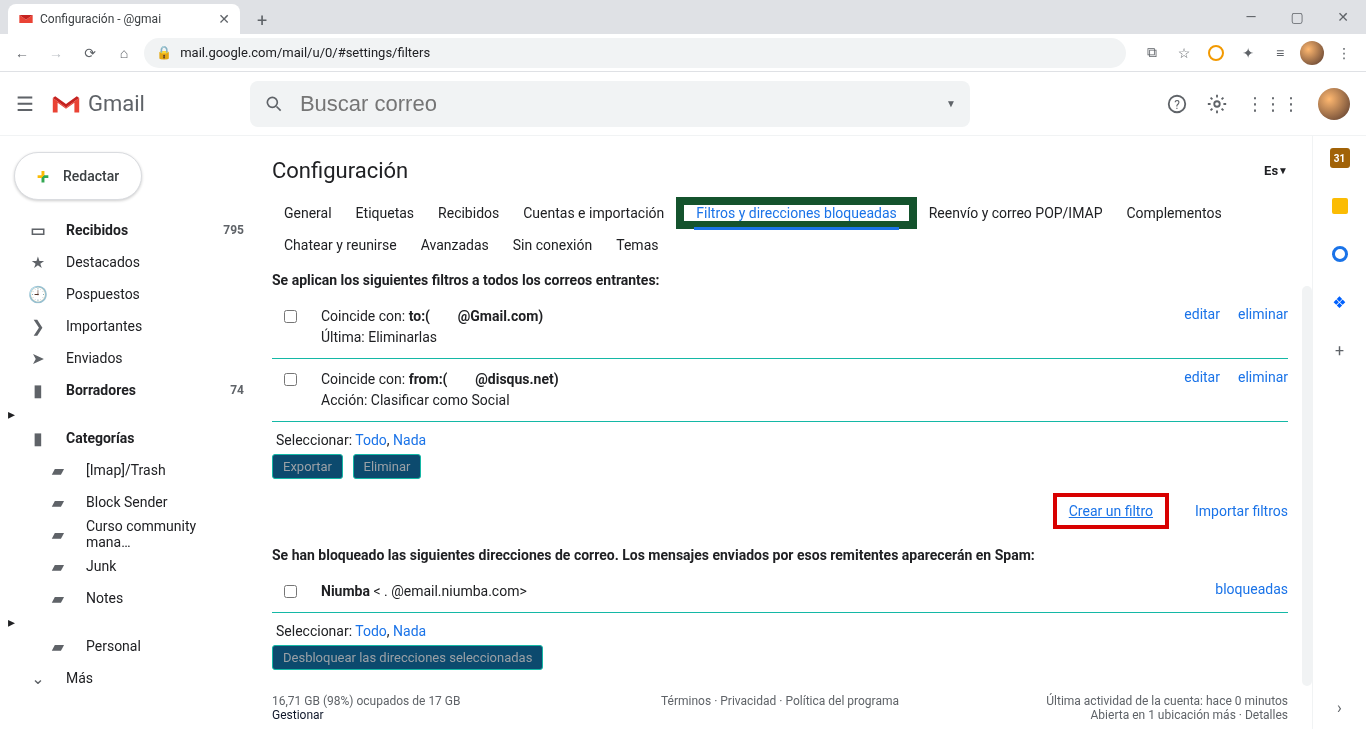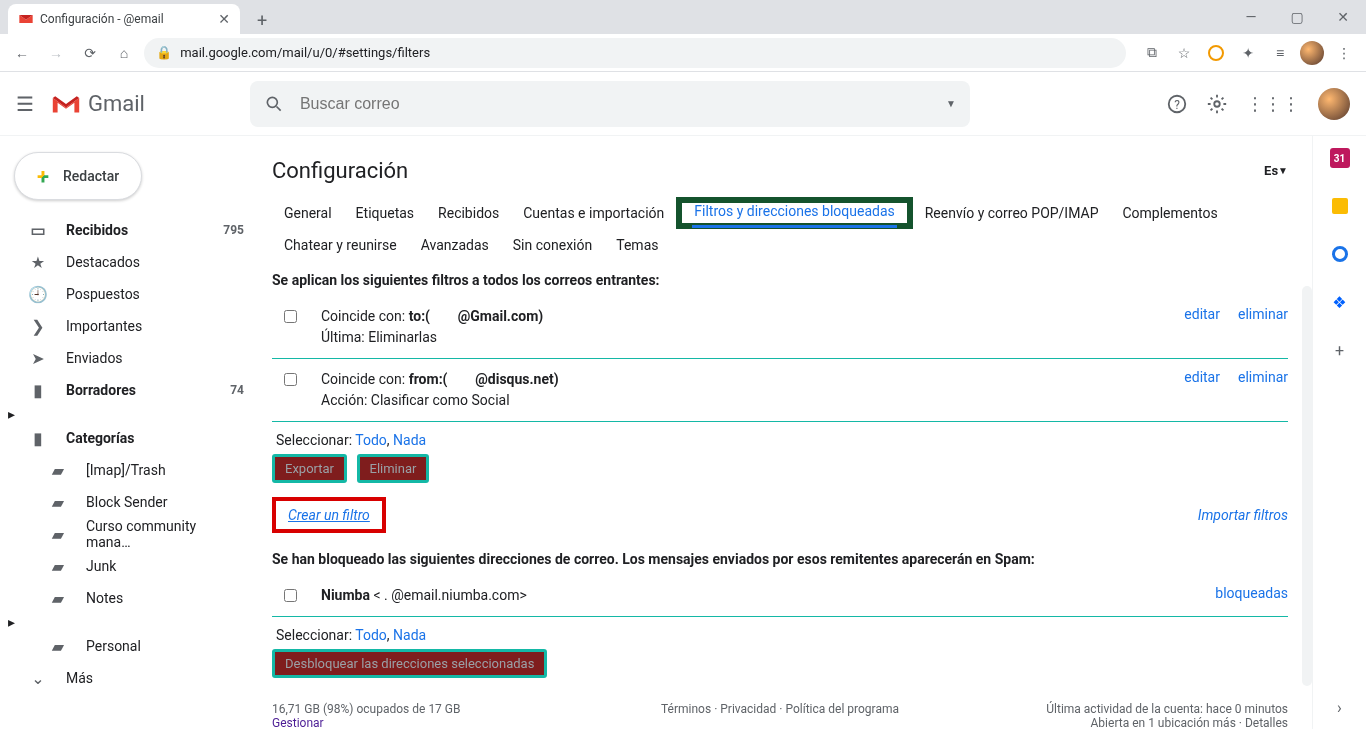--- a/index.html
+++ b/index.html
@@ -21,21 +21,21 @@
   .right-icons{display:flex;align-items:center;gap:4px;margin-left:6px;}
   .right-icons .icon-btn{color:#5f6368;}
   .avatar-dot{width:24px;height:24px;border-radius:50%;background:radial-gradient(circle at 35% 35%,#ffb870,#50342a);display:inline-block;}
   .orange-circle{width:16px;height:16px;border:2px solid #f29900;border-radius:50%;display:inline-block;}
   
   .gmail-header{height:64px;display:flex;align-items:center;padding:0 16px;border-bottom:1px solid #f1f3f4;}
   .menu-icon{font-size:20px;color:#5f6368;margin-right:16px;}
   .gmail-logo{display:flex;align-items:center;gap:6px;font-size:22px;color:#5f6368;width:200px;}
   .gmail-logo svg{width:32px;height:24px;}
   .searchbar{flex:0 0 720px;height:46px;background:#f1f3f4;border-radius:8px;display:flex;align-items:center;padding:0 14px;color:#5f6368;gap:14px;}
-  .searchbar input{flex:1;border:none;background:transparent;font-size:16px;outline:none;color:#202124;}
+  .searchbar input{flex:1;border:none;background:transparent;font-size:22px;outline:none;color:#202124;}
   .searchbar .caret{margin-left:auto;font-size:10px;}
   .header-right{margin-left:auto;display:flex;align-items:center;gap:18px;color:#5f6368;}
   .header-right .apps{font-size:18px;}
   .user-avatar{width:32px;height:32px;border-radius:50%;background:radial-gradient(circle at 35% 35%,#ffb870,#50342a);}
   
   .body{display:flex;height:calc(729px - 34px - 38px - 64px);}
   .sidebar{width:256px;padding:8px 0 8px 8px;}
   .compose{display:inline-flex;align-items:center;gap:14px;height:48px;padding:0 22px;border:1px solid #dadce0;border-radius:24px;background:#fff;box-shadow:0 1px 3px rgba(0,0,0,0.2);font-size:14px;color:#3c4043;margin:8px 0 14px 6px;font-weight:500;}
   .compose .plus{font-size:22px;font-weight:bold;background:linear-gradient(135deg,#ea4335 0 25%,#fbbc04 25% 50%,#34a853 50% 75%,#4285f4 75%);-webkit-background-clip:text;color:transparent;}
   .nav-item{display:flex;align-items:center;gap:18px;height:32px;padding:0 12px 0 20px;border-top-right-radius:16px;border-bottom-right-radius:16px;color:#202124;font-size:14px;}
@@ -46,39 +46,39 @@
   .nav-wrap{position:relative;}
   
   .main{flex:1;padding:16px 24px 4px 16px;overflow:auto;position:relative;}
   .settings-title{font-size:22px;color:#202124;margin:6px 0 14px 0;display:flex;align-items:center;}
   .lang{margin-left:auto;font-weight:700;font-size:13px;display:flex;align-items:center;gap:0;}
   .lang .chev{font-size:10px;}
   .tabs{display:flex;flex-wrap:wrap;gap:0;border-bottom:1px solid transparent;margin-bottom:10px;}
   .tabs .tab-link{padding:8px 12px;color:#202124;font-size:14px;white-space:nowrap;}
   .tabs .tab-link.active{color:#1a73e8;position:relative;}
   .tabs .tab-link.active::after{content:"";position:absolute;left:10px;right:10px;bottom:-1px;height:3px;background:#1a73e8;}
-  .redbox{border:6px solid #14532d;display:inline-block;padding:0;}
+  .redbox{border:8px solid #14532d;display:inline-block;padding:0;}
   .section-head{font-weight:700;margin:10px 0 8px 0;}
   .filter-row{display:flex;align-items:flex-start;padding:10px 0;border-bottom:1px solid #14b8a6;}
   .filter-row input[type=checkbox]{margin:4px 24px 0 12px;}
   .filter-text{flex:1;line-height:1.5;}
   .filter-actions{display:flex;gap:18px;margin-left:auto;}
   .link{color:#1a73e8;cursor:pointer;}
   .select-line{margin:10px 0 6px 4px;}
-  .disabled-btn{display:inline-block;padding:4px 10px;border:3px solid #14b8a6;border-radius:3px;color:#9aa0a6;font-size:13px;margin-right:6px;background:#7f1d1d;}
-  .center-links{display:flex;justify-content:space-between;gap:18px;margin:14px 0 18px 0;font-style:italic;}
+  .disabled-btn{display:inline-block;padding:4px 10px;border:1px solid #14b8a6;border-radius:3px;color:#9aa0a6;font-size:13px;margin-right:6px;background:#0c4a6e;}
+  .center-links{display:flex;justify-content:flex-end;gap:26px;margin:14px 0 18px 0;}
   .underline{text-decoration:underline;}
   .footer{display:flex;justify-content:space-between;font-size:12px;color:#5f6368;margin-top:18px;padding-top:6px;}
   .footer .col{flex:1;}
   .footer .col.center{text-align:center;}
   .footer .col.right{text-align:right;}
   
   .side-panel{width:54px;display:flex;flex-direction:column;align-items:center;padding-top:12px;gap:28px;border-left:1px solid #f1f3f4;}
   .side-panel .sp-icon{width:20px;height:20px;display:flex;align-items:center;justify-content:center;font-size:16px;}
-  .sp-cal{background:#be185d;color:#fff;font-size:10px;font-weight:700;border-radius:3px;width:20px;height:20px;display:flex;align-items:center;justify-content:center;}
+  .sp-cal{background:#a16207;color:#fff;font-size:10px;font-weight:700;border-radius:3px;width:20px;height:20px;display:flex;align-items:center;justify-content:center;}
   .sp-keep{width:16px;height:16px;background:#fbbc04;border-radius:2px;}
   .sp-tasks{width:16px;height:16px;border:3px solid #1a73e8;border-radius:50%;}
   .sp-drop{color:#0061fe;font-size:18px;}
   .sp-plus{font-size:20px;color:#5f6368;}
   .sp-expand{margin-top:auto;margin-bottom:12px;color:#5f6368;}
   svg{display:block;}
   .scroll-stub{position:absolute;right:0;top:150px;width:10px;height:400px;background:#f1f3f4;border-radius:5px;}
   .redbox2{border:4px solid #d80000;padding:6px 12px;display:inline-block;}
 </style>
 </head>
@@ -86,21 +86,21 @@
 
 <div class="titlebar">
   <div class="tab">
     <span class="favicon">
       <svg viewBox="0 0 24 24" width="16" height="16">
           <path fill="#ea4335" d="M2 6l10 7 10-7v12H2z"></path>
           <path fill="#fff" d="M2 6l10 7 10-7-10 7z" opacity="0"></path>
           <path fill="#c5221f" d="M2 6h20l-10 7z"></path>
         </svg>
     </span>
-    <span class="tab-title">Configuración -         @email</span>
+    <span class="tab-title">Configuración -         @gmai</span>
     <span class="close-x">✕</span>
   </div>
   <div class="newtab">+</div>
   <div class="win-controls">
     <div>—</div>
     <div>▢</div>
     <div>✕</div>
   </div>
 </div>
 
@@ -338,21 +338,21 @@
     <div class="select-line">
       <span>Seleccionar: </span><span class="link">Todo</span>, <span class="link">Nada</span>
     </div>
     <div>
       <span class="disabled-btn">Desbloquear las direcciones seleccionadas</span>
     </div>
 
     <div class="footer">
       <div class="col">
         <div>16,71 GB (98%) ocupados de 17 GB</div>
-        <div class="link" style="color:#4c1d95">Gestionar</div>
+        <div class="link" style="color:#0f172a">Gestionar</div>
       </div>
       <div class="col center">
         <span>Términos</span> · <span>Privacidad</span> · <span>Política del programa</span>
       </div>
       <div class="col right">
         <div>Última actividad de la cuenta: hace 0 minutos</div>
         <div><span>Abierta en 1 ubicación más</span> · <span>Detalles</span></div>
       </div>
     </div>
     <div class="scroll-stub"></div>

